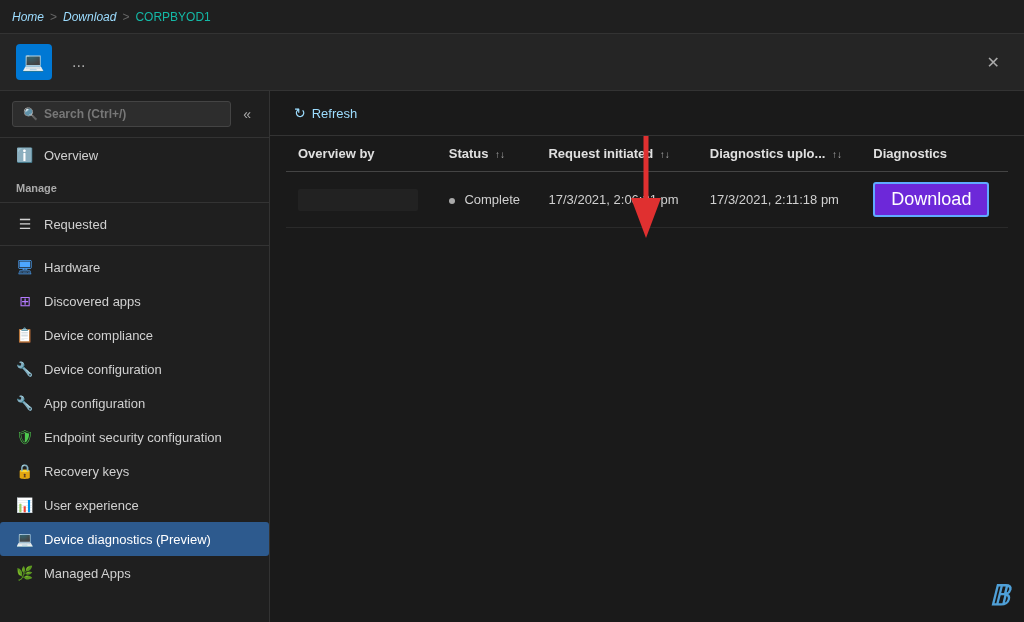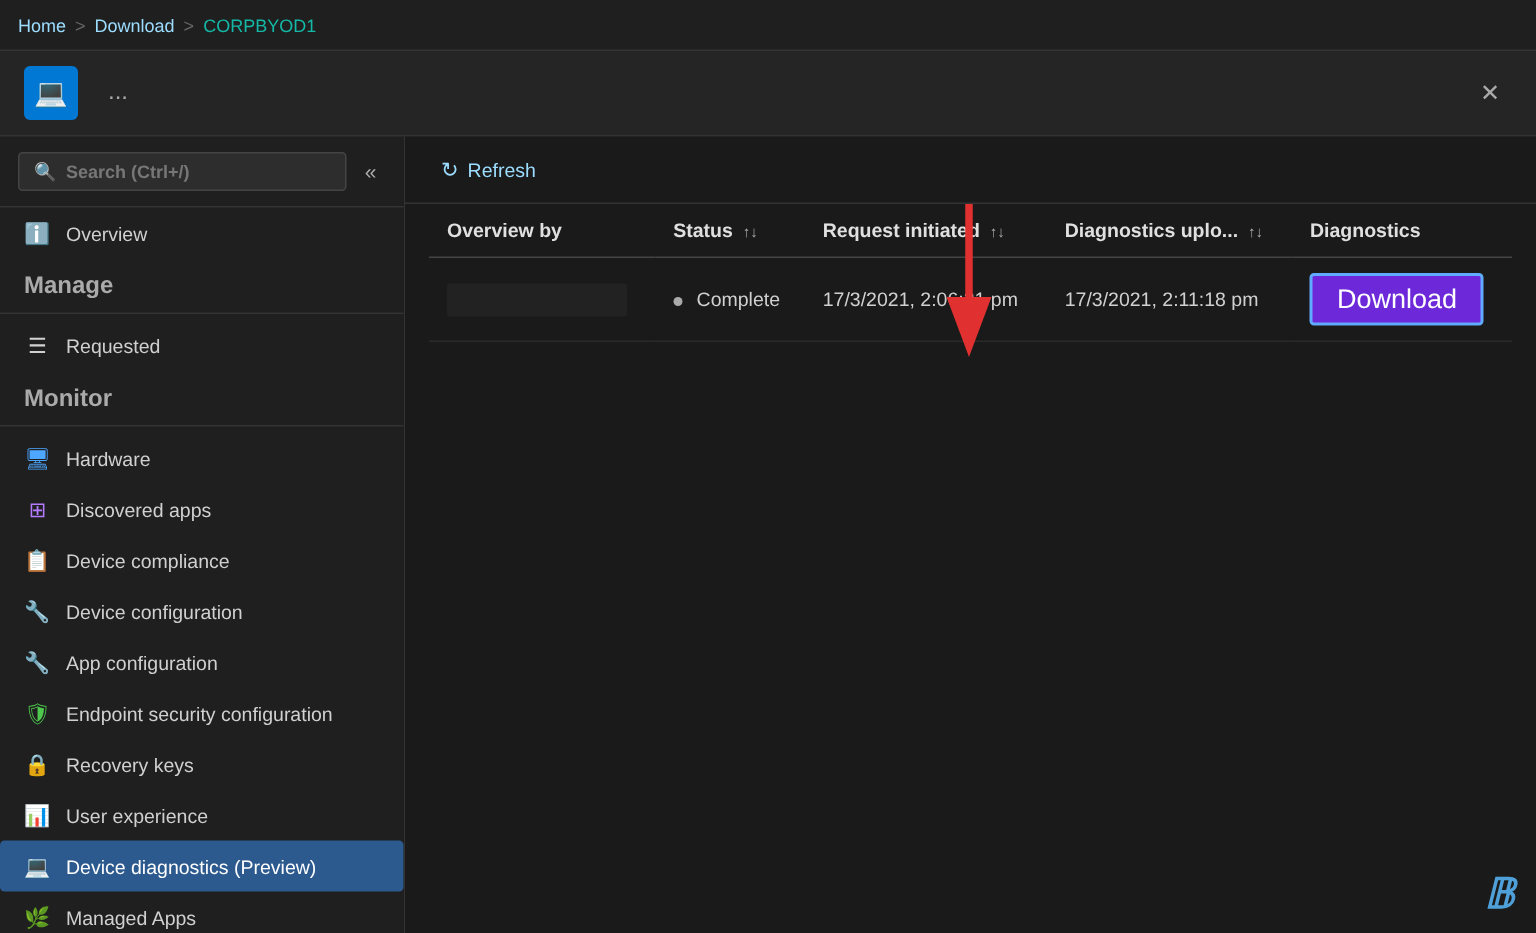--- a/index.html
+++ b/index.html
@@ -26,20 +26,21 @@
       color: #9cdcfe;
       min-height: 34px;
     }
     .topbar-separator {
       color: #666;
       font-size: 12px;
     }
     .topbar-link {
       color: #9cdcfe;
       cursor: pointer;
+      font-style: italic;
     }
     .topbar-current { color: #14b8a6; }
 
     
     .header {
       background: #252525;
       padding: 10px 16px;
       display: flex;
       align-items: center;
       justify-content: space-between;
@@ -142,21 +143,21 @@
       height: 18px;
       display: flex;
       align-items: center;
       justify-content: center;
       font-size: 14px;
       flex-shrink: 0;
     }
 
     .section-label {
       padding: 10px 16px 4px 16px;
-      font-size: 16px;
+      font-size: 11px;
       font-weight: 700;
       color: #aaa;
       text-transform: none;
     }
     .sidebar-divider {
       border: none;
       border-top: 1px solid #333;
       margin: 4px 0;
     }
 
@@ -293,21 +294,20 @@
       <span>Overview</span>
     </div>
 
     <div class="section-label">Manage</div>
     <hr class="sidebar-divider">
     <div class="sidebar-item">
       <span class="sidebar-item-icon">☰</span>
       <span>Requested</span>
     </div>
 
-    <div class="section-label">Monitor</div>
     <hr class="sidebar-divider">
 
     <div class="sidebar-item">
       <span class="sidebar-item-icon icon-blue">🖥</span>
       <span>Hardware</span>
     </div>
     <div class="sidebar-item">
       <span class="sidebar-item-icon icon-purple">⊞</span>
       <span>Discovered apps</span>
     </div>

